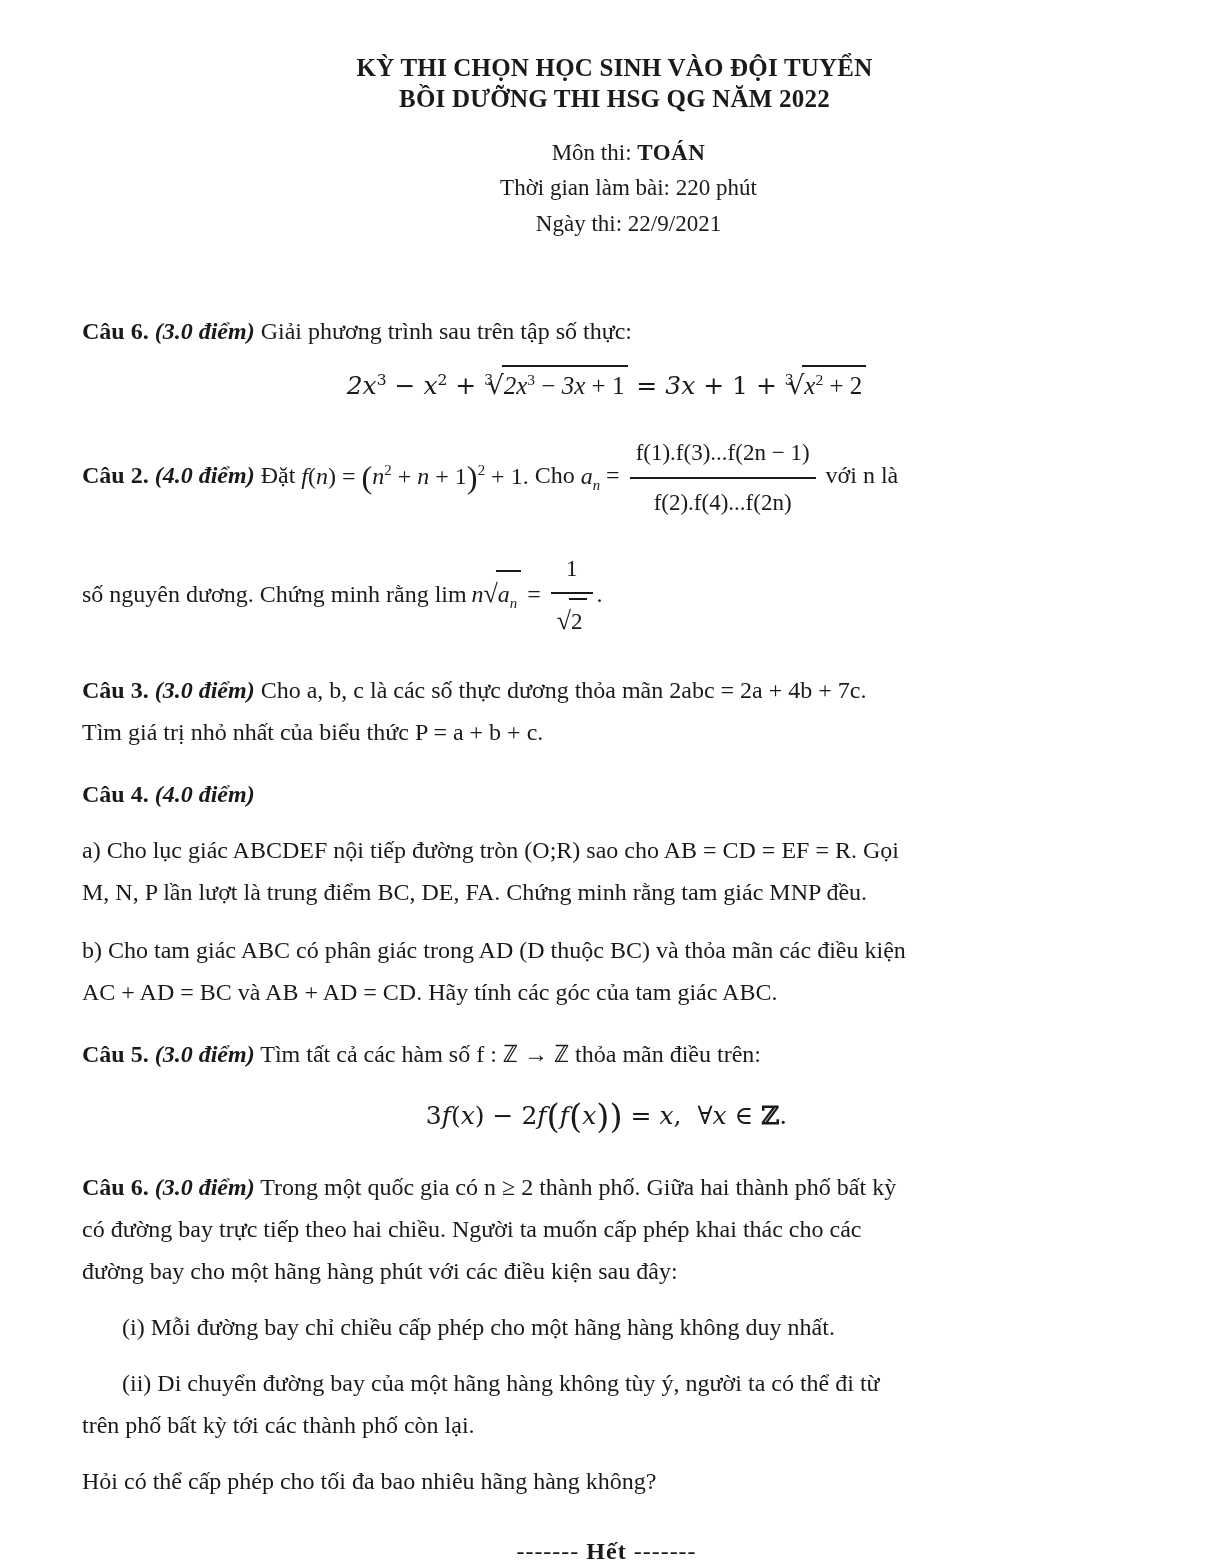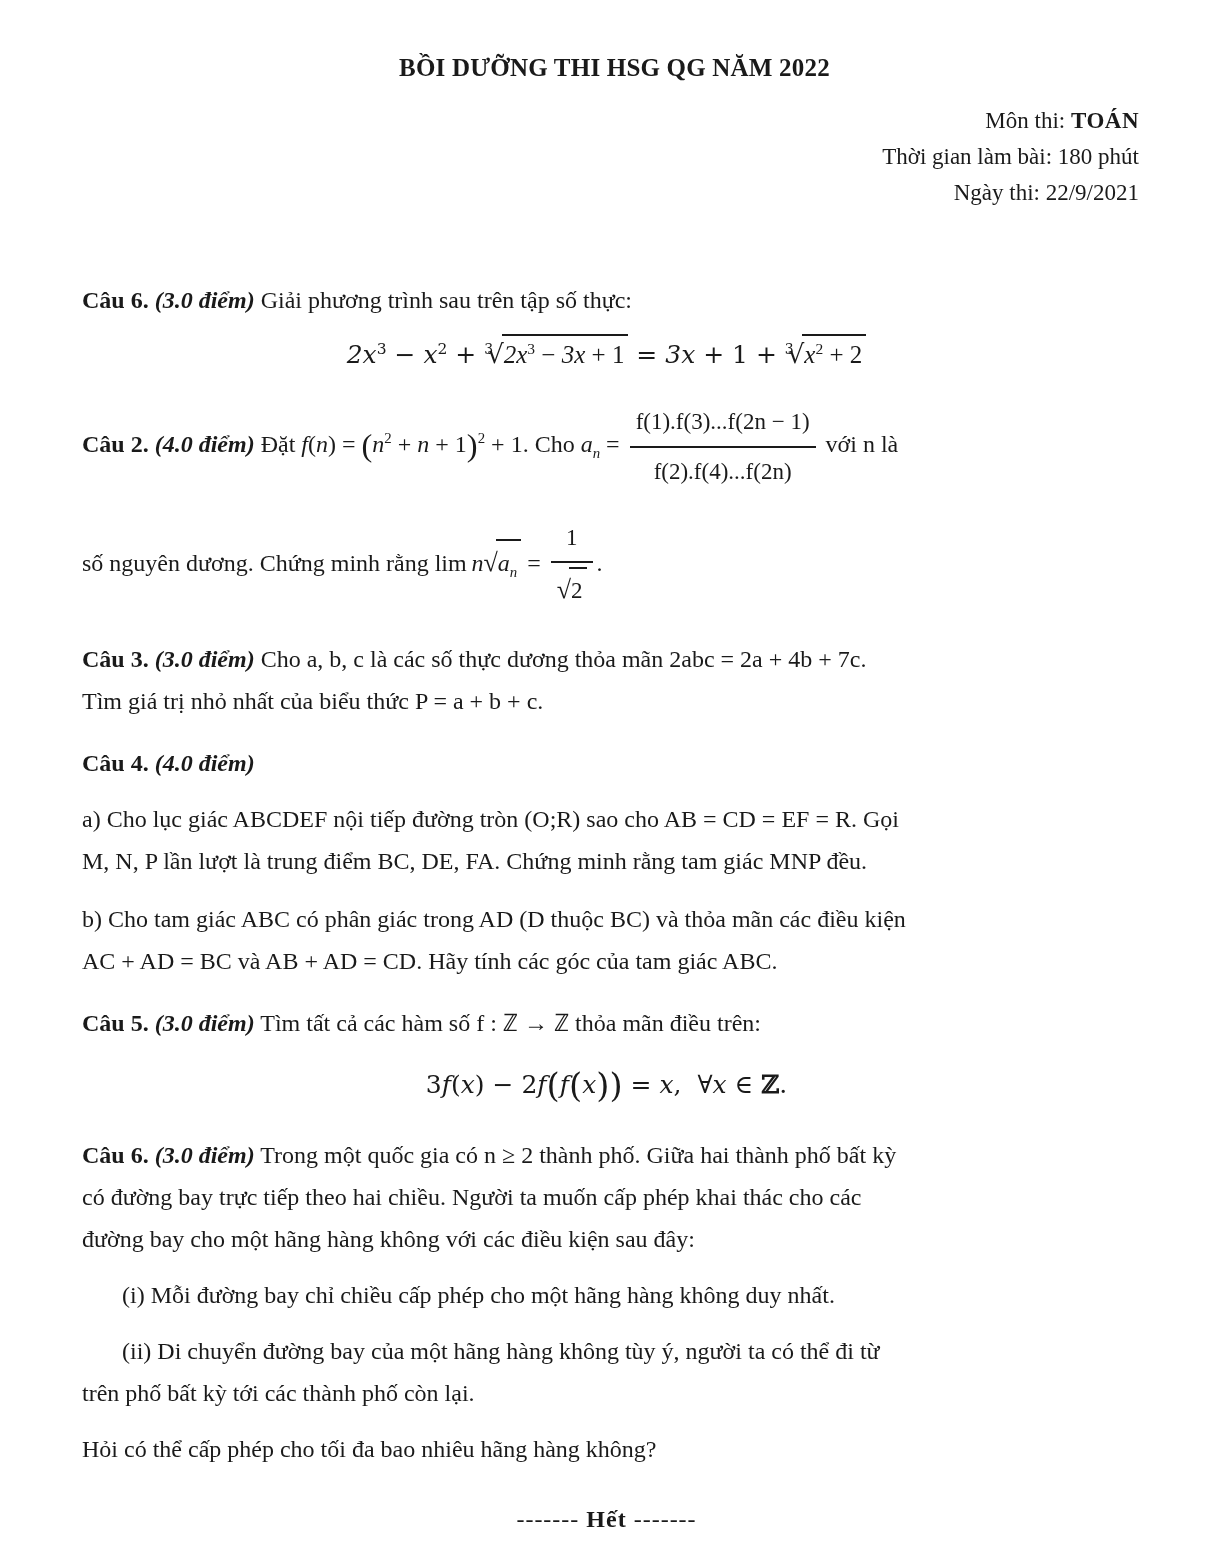--- a/index.html
+++ b/index.html
@@ -56,21 +56,21 @@
     font-weight: bold;
     font-size: 25px;
     letter-spacing: 0.5px;
   }
   .pages-note {
     margin-top: 5px;
     font-size: 22px;
   }
   .meta {
     margin-top: 20px;
-    text-align: right;
+    text-align: center;
     padding-left: 28px;
     font-size: 23px;
     line-height: 1.55;
   }
   .meta .subject-name { font-weight: bold; letter-spacing: 0.5px; }
 
   
   .content {
     padding: 42px 78px 0 82px;
     box-sizing: border-box;
@@ -139,27 +139,28 @@
   .end b { font-weight: bold; }
   .tight { margin-top: 6px; }
 </style>
 </head>
 <body>
 
 <div class="page">
 
   <div class="header">
     <div class="header-right">
+      <div class="exam-line">KỲ THI CHỌN HỌC SINH VÀO ĐỘI TUYỂN</div>
       <div class="exam-line">BỒI DƯỠNG THI HSG QG NĂM 2022</div>
       <div class="meta">
         <div>
           <span>Môn thi:</span>
           <span class="subject-name">TOÁN</span>
         </div>
-        <div>Thời gian làm bài: 180 phút</div>
+        <div>Thời gian làm bài: 220 phút</div>
         <div>Ngày thi: 22/9/2021</div>
       </div>
     </div>
   </div>
 
   <div class="content">
 
     <div class="q q-first">
       <div class="para" style="margin-top:0">
         <span class="q-label">Câu 6.</span>
@@ -233,21 +234,21 @@
       </div>
     </div>
 
     <div class="q">
       <div class="para" style="margin-top:0">
         <span class="q-label">Câu 6.</span>
         <span class="q-pts">(3.0 điểm)</span>
         <span>Trong một quốc gia có n ≥ 2 thành phố. Giữa hai thành phố bất kỳ</span>
       </div>
       <div class="para tight">có đường bay trực tiếp theo hai chiều. Người ta muốn cấp phép khai thác cho các</div>
-      <div class="para tight">đường bay cho một hãng hàng không với các điều kiện sau đây:</div>
+      <div class="para tight">đường bay cho một hãng hàng phút với các điều kiện sau đây:</div>
       <div class="para indent" style="margin-top:20px">(i) Mỗi đường bay chỉ chiều cấp phép cho một hãng hàng không duy nhất.</div>
       <div class="para indent" style="margin-top:20px">(ii) Di chuyển đường bay của một hãng hàng không tùy ý, người ta có thể đi từ</div>
       <div class="para tight">trên phố bất kỳ tới các thành phố còn lại.</div>
       <div class="para" style="margin-top:20px">Hỏi có thể cấp phép cho tối đa bao nhiêu hãng hàng không?</div>
     </div>
 
     <div class="end">
       <span>-------</span>
       <b>Hết</b>
       <span>-------</span>

